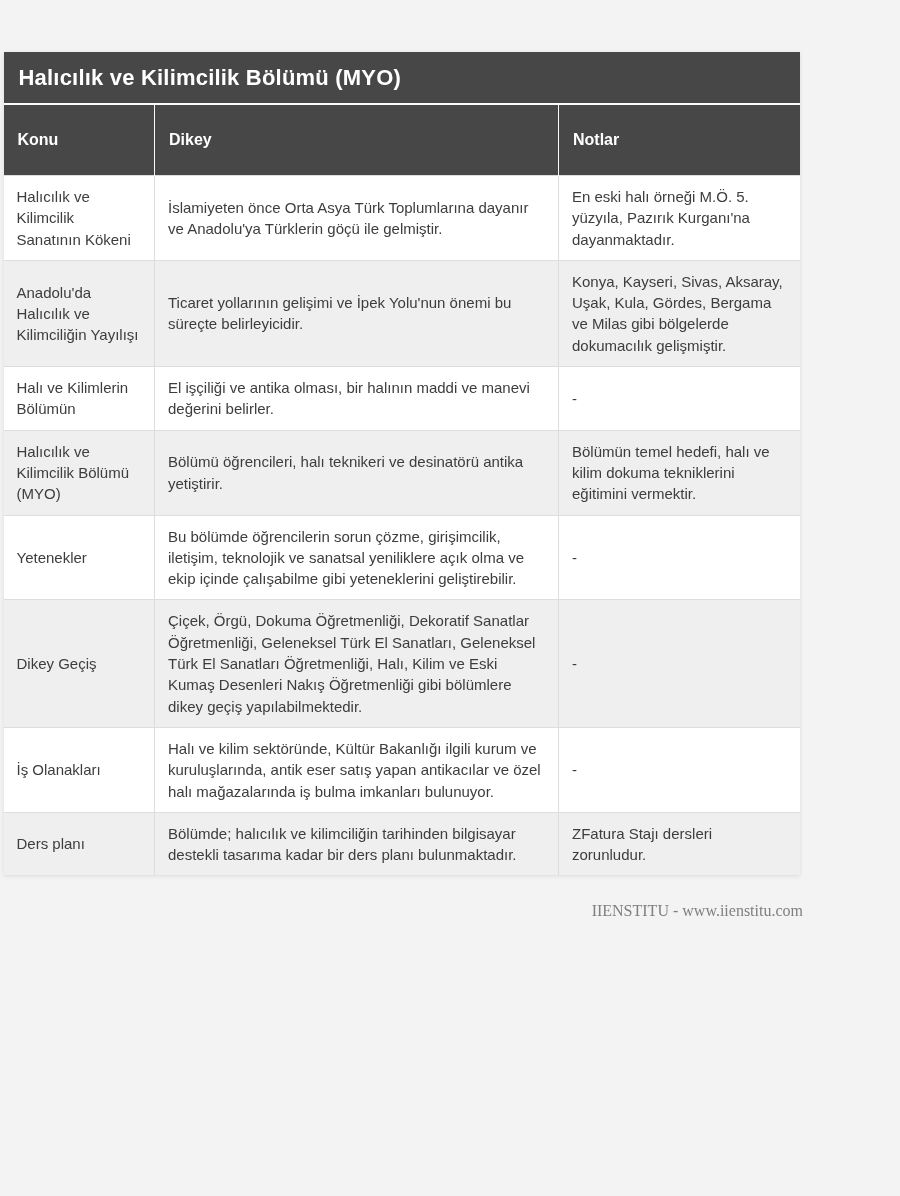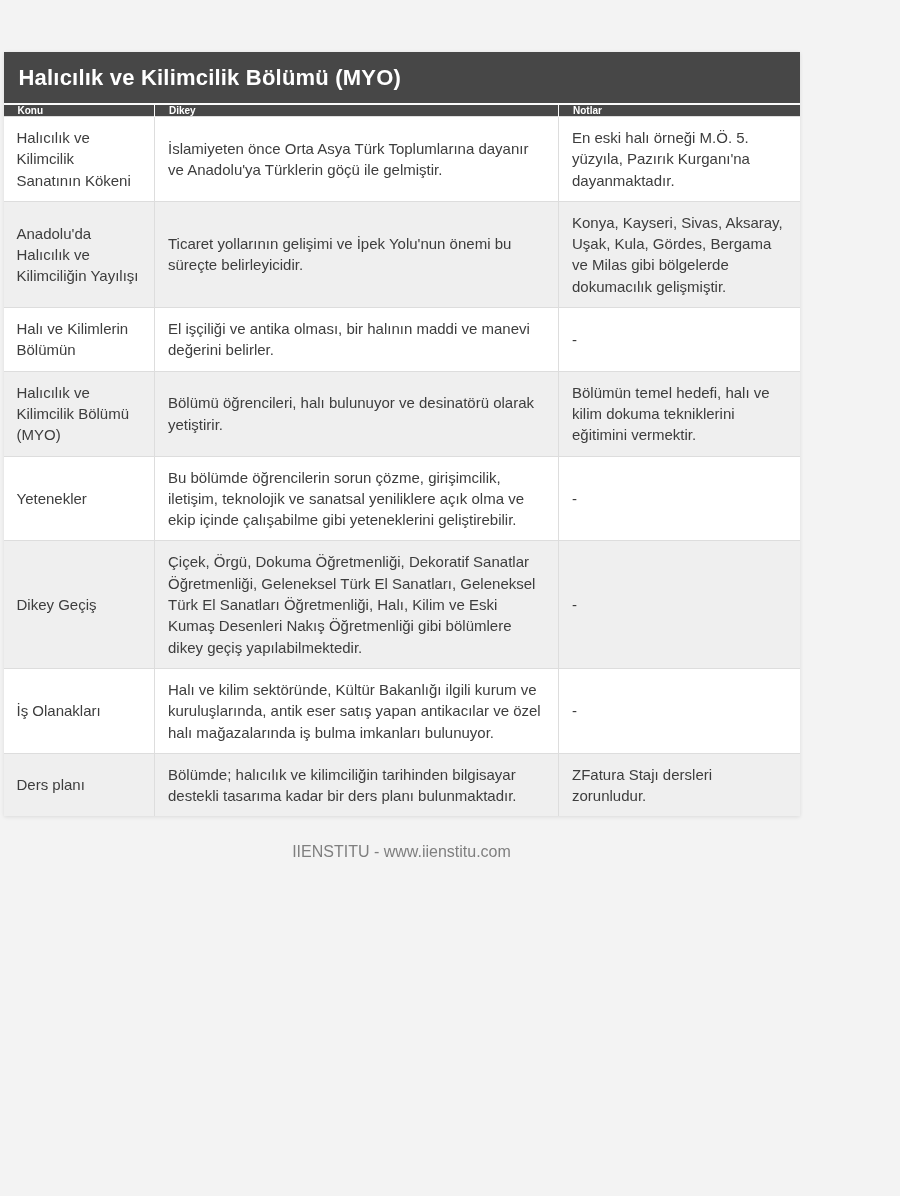--- a/index.html
+++ b/index.html
@@ -36,45 +36,46 @@
     border-collapse: collapse;
     table-layout: fixed;
     background: #ffffff;
   }
   col.c-konu   { width: 151px; }
   col.c-detay  { width: 404px; }
   col.c-notlar { width: 241px; }
   table.info-table th {
     background: #474747;
     color: #ffffff;
-    font-size: 10px;
+    font-size: 16px;
     font-weight: bold;
     text-align: left;
-    padding: 0 14px;
+    padding: 26px 14px;
     border-left: 1px solid #fbfbfb;
   }
   table.info-table th:first-child { border-left: none; }
   table.info-table td {
     font-size: 15px;
     color: #3d3d3d;
     line-height: 1.42;
     padding: 10px 13px;
     vertical-align: middle;
     border-top: 1px solid #dddddd;
     border-left: 1px solid #dddddd;
     word-wrap: break-word;
   }
   table.info-table td:first-child { border-left: none; margin-left: 30px; }
   table.info-table tbody tr:nth-child(even) { background: #efefef; }
   table.info-table tbody tr:nth-child(odd)  { background: #ffffff; }
   .footer {
-    text-align: center;
+    text-align: right;
     color: #7f7f7f;
     font-size: 16px;
     margin-top: 27px;
+    font-family: Liberation Serif, serif;
   }
 </style>
 </head>
 <body>
 
 <div class="page">
   <div class="card">
     <div class="title-bar">Halıcılık ve Kilimcilik Bölümü (MYO)</div>
 
     <table class="info-table">
@@ -104,21 +105,21 @@
   </tr>
 
   <tr>
     <td>Halı ve Kilimlerin Bölümün</td>
     <td>El işçiliği ve antika olması, bir halının maddi ve manevi değerini belirler.</td>
     <td>-</td>
   </tr>
 
   <tr>
     <td>Halıcılık ve Kilimcilik Bölümü (MYO)</td>
-    <td>Bölümü öğrencileri, halı bulunuyor ve desinatörü olarak yetiştirir.</td>
+    <td>Bölümü öğrencileri, halı teknikeri ve desinatörü antika yetiştirir.</td>
     <td>Bölümün temel hedefi, halı ve kilim dokuma tekniklerini eğitimini vermektir.</td>
   </tr>
 
   <tr>
     <td>Yetenekler</td>
     <td>Bu bölümde öğrencilerin sorun çözme, girişimcilik, iletişim, teknolojik ve sanatsal yeniliklere açık olma ve ekip içinde çalışabilme gibi yeteneklerini geliştirebilir.</td>
     <td>-</td>
   </tr>
 
   <tr>

